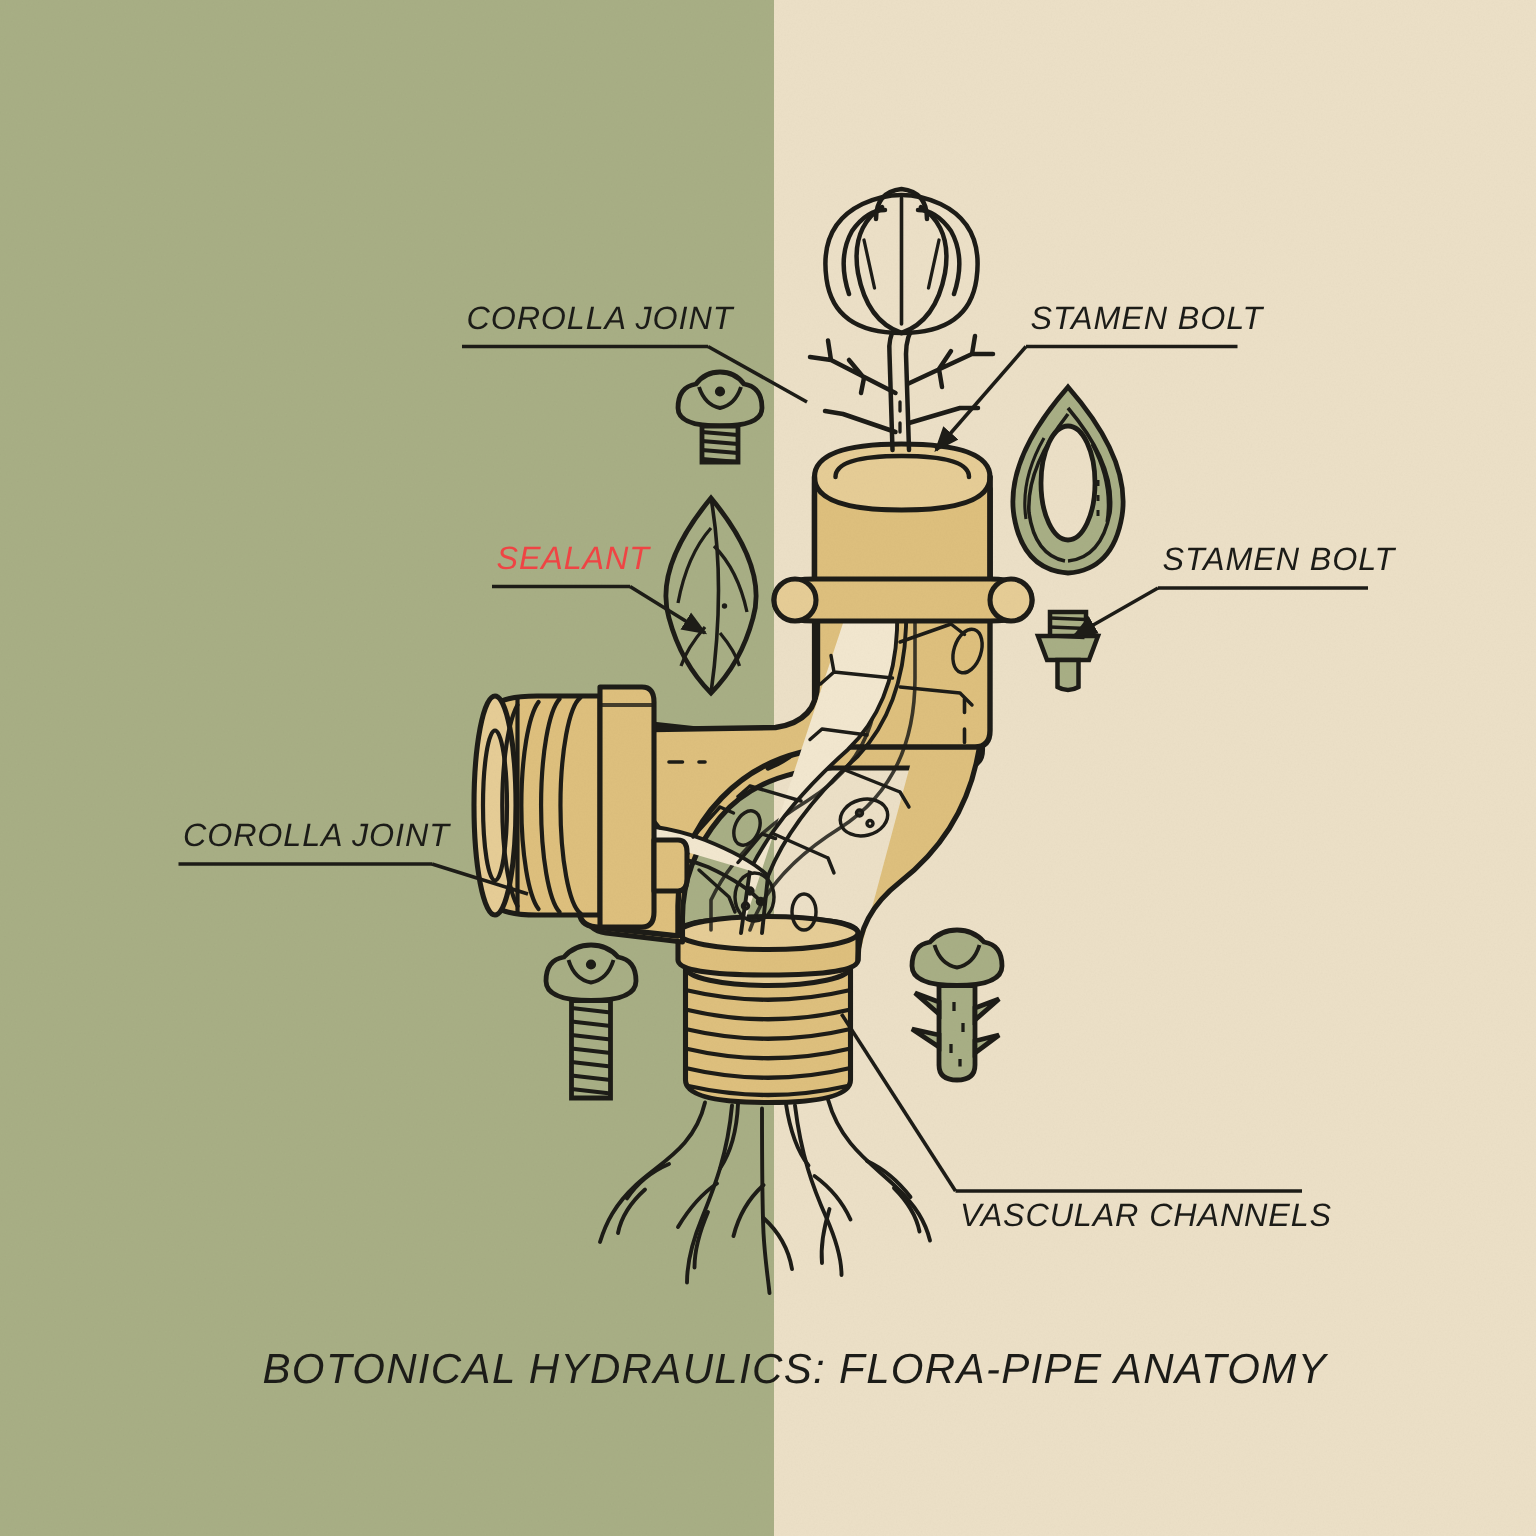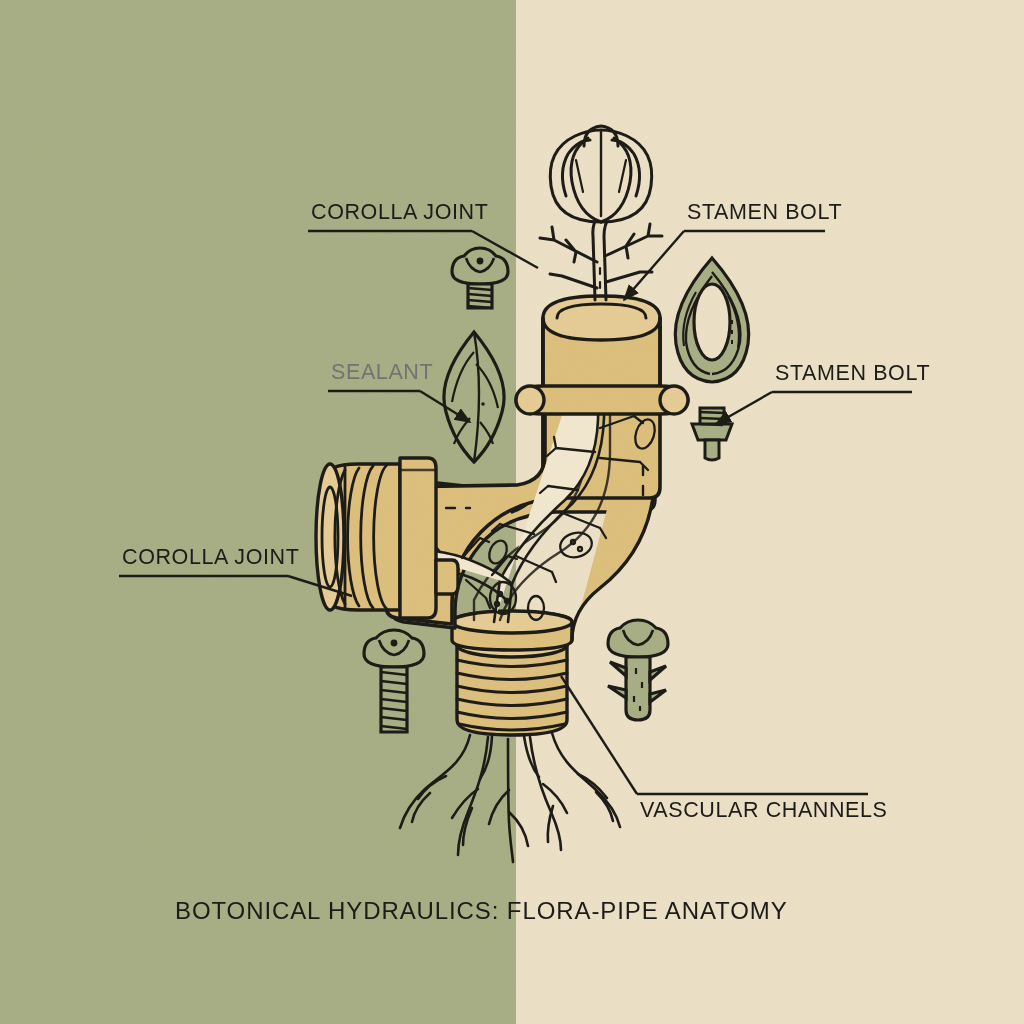--- a/index.html
+++ b/index.html
@@ -1,35 +1,36 @@
 <!DOCTYPE html>
 <html><head>
 <meta charset="utf-8">
 <title>Botanical Hydraulics Diagram</title>
 <style>
   html,body{margin:0;padding:0;background:#111;}
   #stage{
     position:relative;width:1024px;height:1024px;overflow:hidden;
     font-family:"Liberation Sans", sans-serif;
+    font-style:italic;
   }
   .bg-left,.bg-right{position:absolute;top:0;height:1024px;}
   .bg-left{left:0;width:516px;}
   .bg-right{left:516px;width:508px;}
   #art{position:absolute;left:0;top:0;width:1024px;height:1024px;}
   .label{
     position:absolute;
     font-size:21.5px;
     letter-spacing:0.6px;
     color:#1c1c18;
     white-space:nowrap;
     font-weight:400;
   }
   .title{
     position:absolute;
-    font-size:24px;
+    font-size:28px;
     letter-spacing:0.9px;
     color:#1b1b17;
     white-space:nowrap;
     font-weight:400;
   }
   .grain{
     position:absolute;inset:0;pointer-events:none;
     opacity:.5;mix-blend-mode:multiply;
   }
 </style>
@@ -351,20 +352,20 @@
         <line x1="637" y1="794" x2="868" y2="794" stroke="#1d1c17" stroke-width="2.4"></line>
         <path d="M637 794 L561 676" stroke="#1d1c17" stroke-width="2.4" fill="none"></path>
       </g>
 
     <rect class="grain" x="0" y="0" width="1024" height="1024" filter="url(#paper)"></rect>
   </svg>
 
   <div id="label-layer">
       <div class="label" style="left: 311px; top: 200px; color: rgb(28, 28, 24);">COROLLA JOINT</div>
       <div class="label" style="left: 687px; top: 200px; color: rgb(28, 28, 24);">STAMEN BOLT</div>
-      <div class="label" style="left: 331px; top: 360px; color: #737373; text-align: right;">SEALANT</div>
+      <div class="label" style="left: 331px; top: 360px; color: #ef4444; text-align: right;">SEALANT</div>
       <div class="label" style="left: 775px; top: 361px; color: rgb(28, 28, 24);">STAMEN BOLT</div>
       <div class="label" style="left: 122px; top: 545px; color: rgb(28, 28, 24);">COROLLA JOINT</div>
       <div class="label" style="left: 640px; top: 763px; color: rgb(28, 28, 24); margin-top: 35px;">VASCULAR CHANNELS</div>
     </div>
 
   <div class="title" style="left: 175px; top: 897px; color: rgb(28, 28, 24);">BOTONICAL HYDRAULICS: FLORA-PIPE ANATOMY</div>
 </div>
 
 </body></html>

